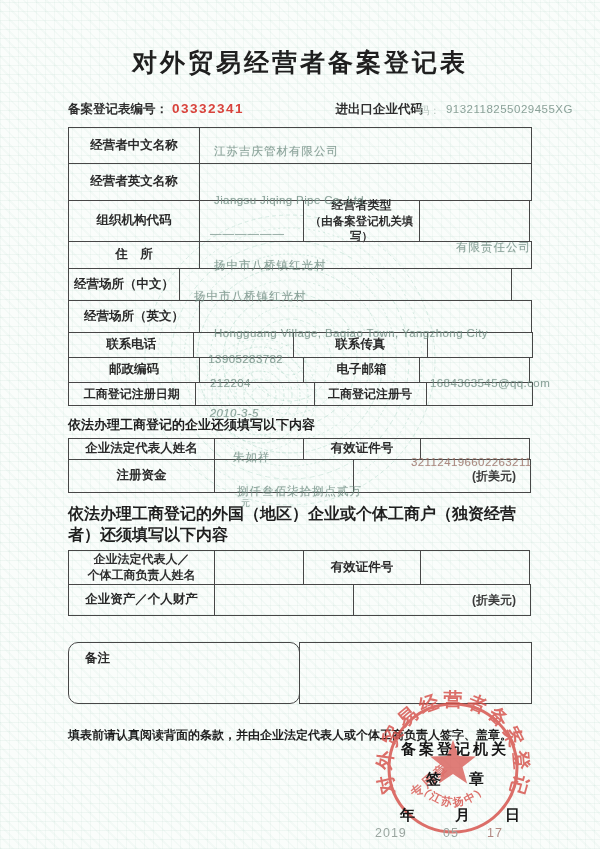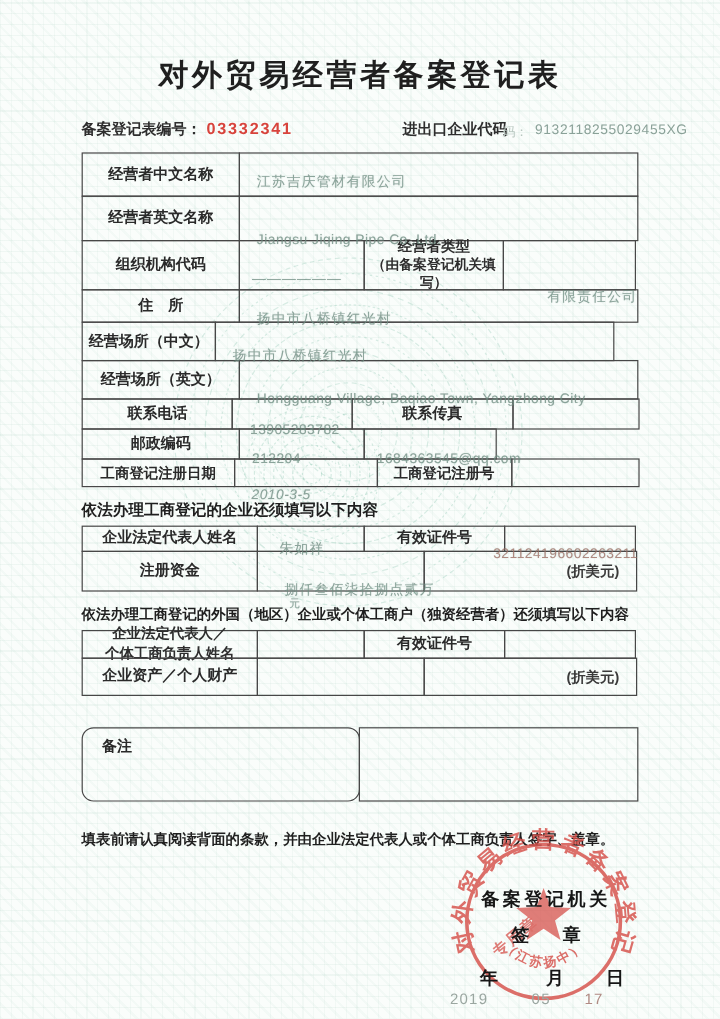--- a/index.html
+++ b/index.html
@@ -31,21 +31,21 @@
   .c + .c{margin-left:-1px;}
   .lab{font-weight:700;font-size:12.5px;text-align:center;line-height:1.25;color:#2a2a2a;}
   .sub{font-weight:700;font-size:12px;text-align:center;line-height:1.3;flex-direction:column;}
   .sub .l2{font-size:11.5px;}
   .fv{position:absolute;font-size:11.5px;color:#6e8c81;opacity:.78;letter-spacing:1px;
       white-space:nowrap;z-index:3;text-shadow:0 0 1px rgba(110,140,129,.45);}
   .fv.en{letter-spacing:.4px;}
   .usd{justify-content:flex-end;padding-right:14px;font-weight:700;font-size:12px;color:#3a3a3a;}
   .remark-cell{align-items:flex-start;justify-content:flex-start;padding:8px 0 0 16px;border-radius:10px;}
   .h2{font-weight:700;font-size:13px;margin:10px 0 4px 0;color:#1f1f1f;}
-  .h3{font-weight:700;font-size:12px;margin:11px 0 4px 0;color:#1f1f1f;}
+  .h3{font-weight:700;font-size:16px;margin:11px 0 4px 0;color:#1f1f1f;}
   .note{font-weight:700;font-size:12px;margin-top:23px;color:#1f1f1f;letter-spacing:0;}
   .stamp{position:absolute;left:355px;top:680px;width:200px;height:165px;z-index:4;}
   .sealsvg{position:absolute;left:10px;top:0;opacity:.82;}
   .st-agency{position:absolute;top:60px;left:0;width:200px;text-align:center;
      font-weight:700;font-size:15px;letter-spacing:3px;color:#161616;z-index:5;}
   .st-sign{position:absolute;top:90px;left:0;width:200px;display:flex;justify-content:center;gap:28px;
      font-weight:700;font-size:15px;color:#161616;z-index:5;}
   .ymd{position:absolute;top:126px;font-weight:700;font-size:15px;color:#161616;z-index:5;}
   .dval{position:absolute;top:146px;font-size:12.5px;letter-spacing:1px;color:#9aa6a0;z-index:5;}
   .dval.day{color:#b08a83;}
@@ -145,20 +145,21 @@
         <div class="c lab" style="width:141px;">联系传真</div>
         <div class="c" style="width:111px;">
           <span class="fv en" style="left:10px;bottom:-7px;"></span>
         </div>
       </div>
       <div class="r" style="height:26px;">
         <div class="c lab" style="width:132px;">邮政编码</div>
         <div class="c" style="width:105px;">
           <span class="fv en" style="left:10px;bottom:-7px;">212204</span>
         </div>
+        <div class="c lab" style="width:117px;">电子邮箱</div>
         <div class="c" style="width:111px;">
           <span class="fv en" style="left:10px;bottom:-7px;">1684363545@qq.com</span>
         </div>
       </div>
       <div class="r" style="height:24px;">
         <div class="c lab" style="width:132px;font-size:12px;">工商登记注册日期</div>
         <div class="c" style="width:124px;font-style:italic;">
           <span class="fv en" style="left:14px;bottom:-14px;">2010-3-5</span>
         </div>
         <div class="c lab" style="width:117px;font-size:12px;">工商登记注册号</div>
@@ -187,21 +188,21 @@
           <span class="fv" style="left:26px;bottom:-18px;font-size:9px;">元</span>
         </div>
         <div class="c usd" style="width:178px;">
           <span>(折美元)</span>
         </div>
       </div>
     </div>
 
     <div class="h3">依法办理工商登记的外国（地区）企业或个体工商户（独资经营者）还须填写以下内容</div>
     <div>
-      <div class="r" style="height:24px;">
+      <div class="r" style="height:35px;">
         <div class="c sub" style="width:147px;">
           <span>企业法定代表人／</span>
           <span>个体工商负责人姓名</span>
         </div>
         <div class="c" style="width:90px;"></div>
         <div class="c lab" style="width:118px;">有效证件号</div>
         <div class="c" style="width:110px;"></div>
       </div>
       <div class="r" style="height:32px;">
         <div class="c lab" style="width:147px;">企业资产／个人财产</div>

